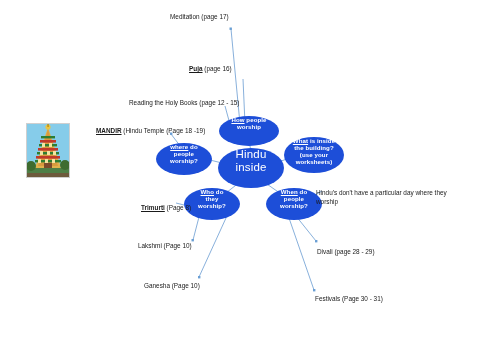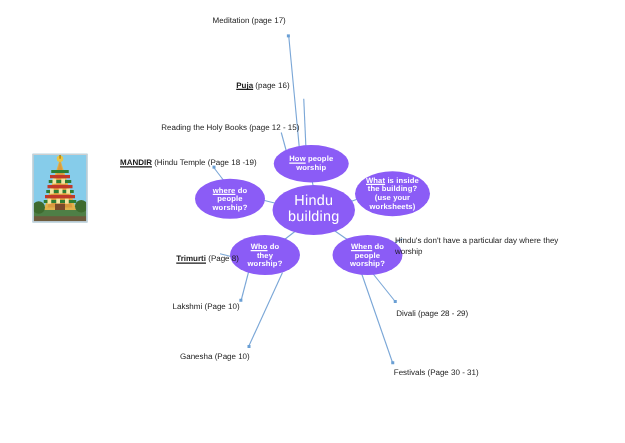--- a/index.html
+++ b/index.html
@@ -20,24 +20,24 @@
   #connectors {
     position: absolute;
     left: 0;
     top: 0;
     width: 500px;
     height: 354px;
     pointer-events: none;
   }
   .bubble {
     position: absolute;
-    background: #8b5cf6;
+    background: #1d4ed8;
     border-radius: 50%;
     display: flex;
-    align-items: center;
+    align-items: flex-start;
     justify-content: center;
     text-align: center;
     color: #ffffff;
     box-sizing: border-box;
     line-height: 1.15;
   }
   .bubble .btxt {
     display: block;
     padding: 0 4px;
     white-space: pre-line;
@@ -148,21 +148,21 @@
       <rect x="20.4" y="0" width="1.3" height="3" fill="#b8860b"></rect>
       <rect x="17" y="39" width="8" height="5" fill="#7b4a2a"></rect>
       <g fill="#3e6b2f">
         <circle cx="4" cy="42" r="5"></circle>
         <circle cx="38" cy="41" r="5"></circle>
       </g>
     </svg>
   </div>
 
   <div class="bubble center-bubble" style="left:218px; top:148px; width:66px; height:40px;">
-    <span class="btxt"><span>Hindu</span><br><span>building</span></span>
+    <span class="btxt"><span>Hindu</span><br><span>inside</span></span>
   </div>
 
   <div class="bubble spoke-bubble" style="left:219px; top:116px; width:60px; height:30px;">
     <span class="btxt"><span class="u">How</span><span> people
 worship</span></span>
   </div>
 
   <div class="bubble spoke-bubble" style="left:284px; top:137px; width:60px; height:36px;">
     <span class="btxt"><span class="u">What</span><span> is inside
 the building?

